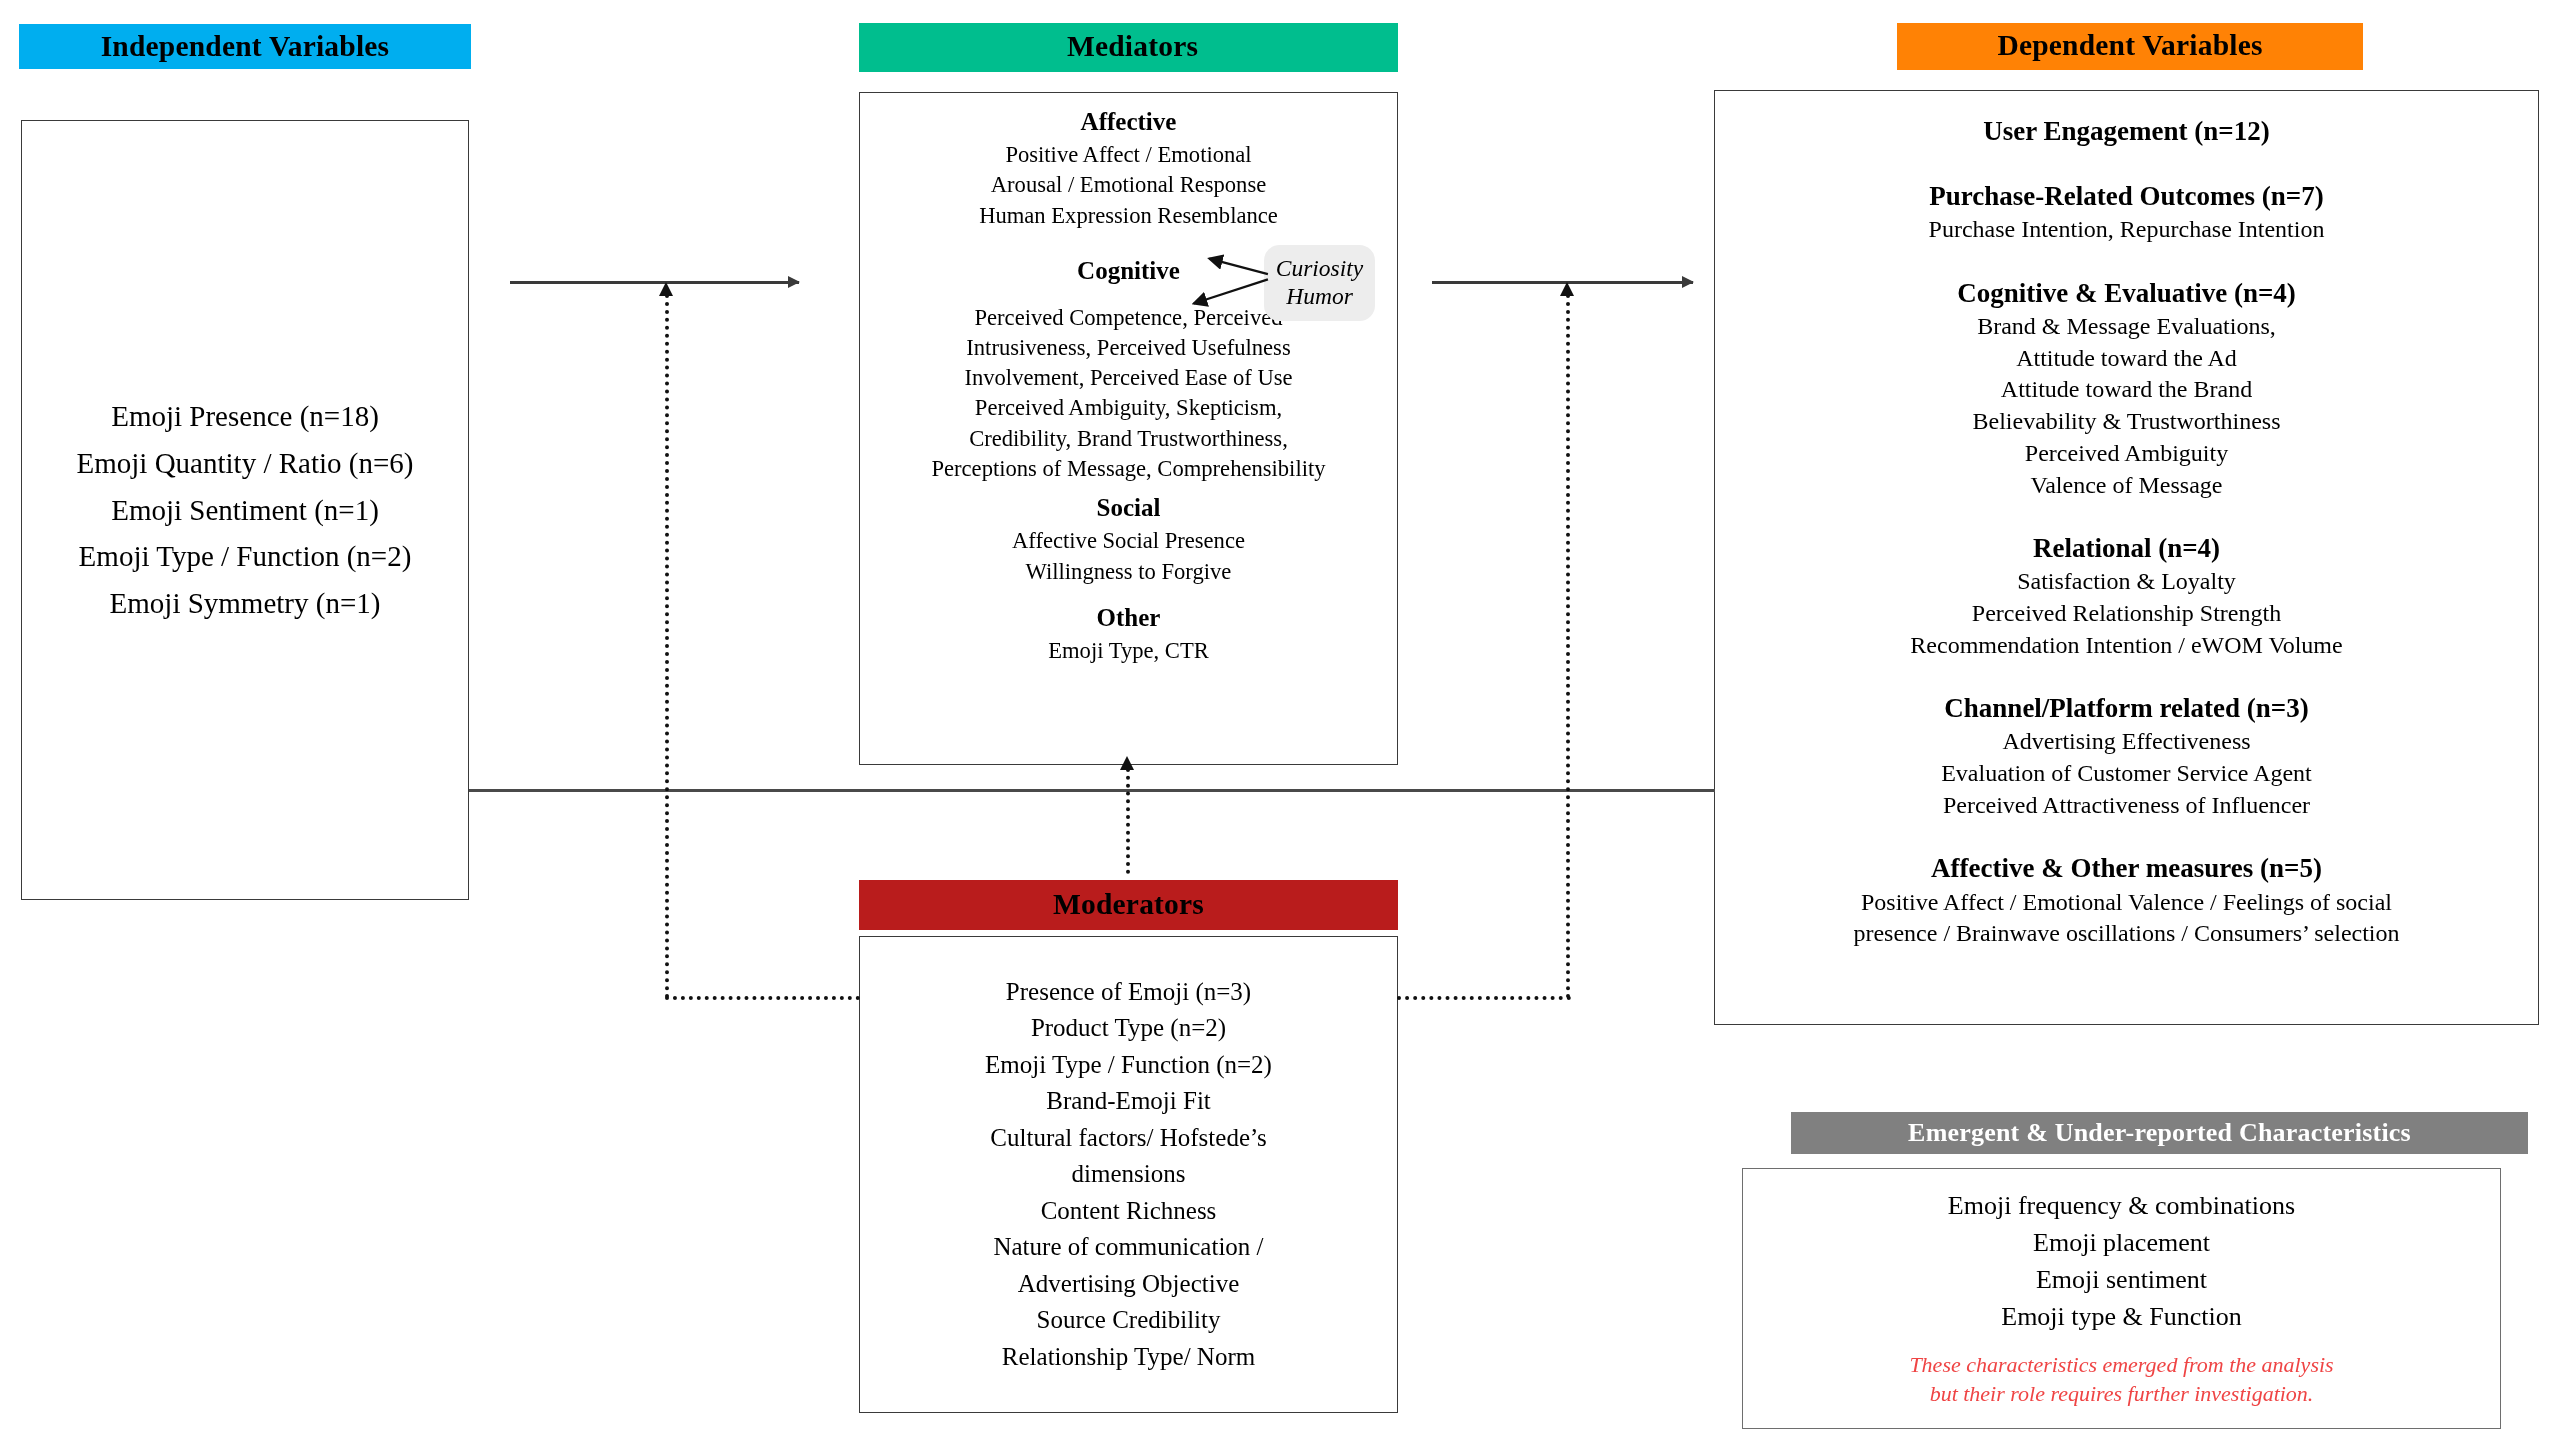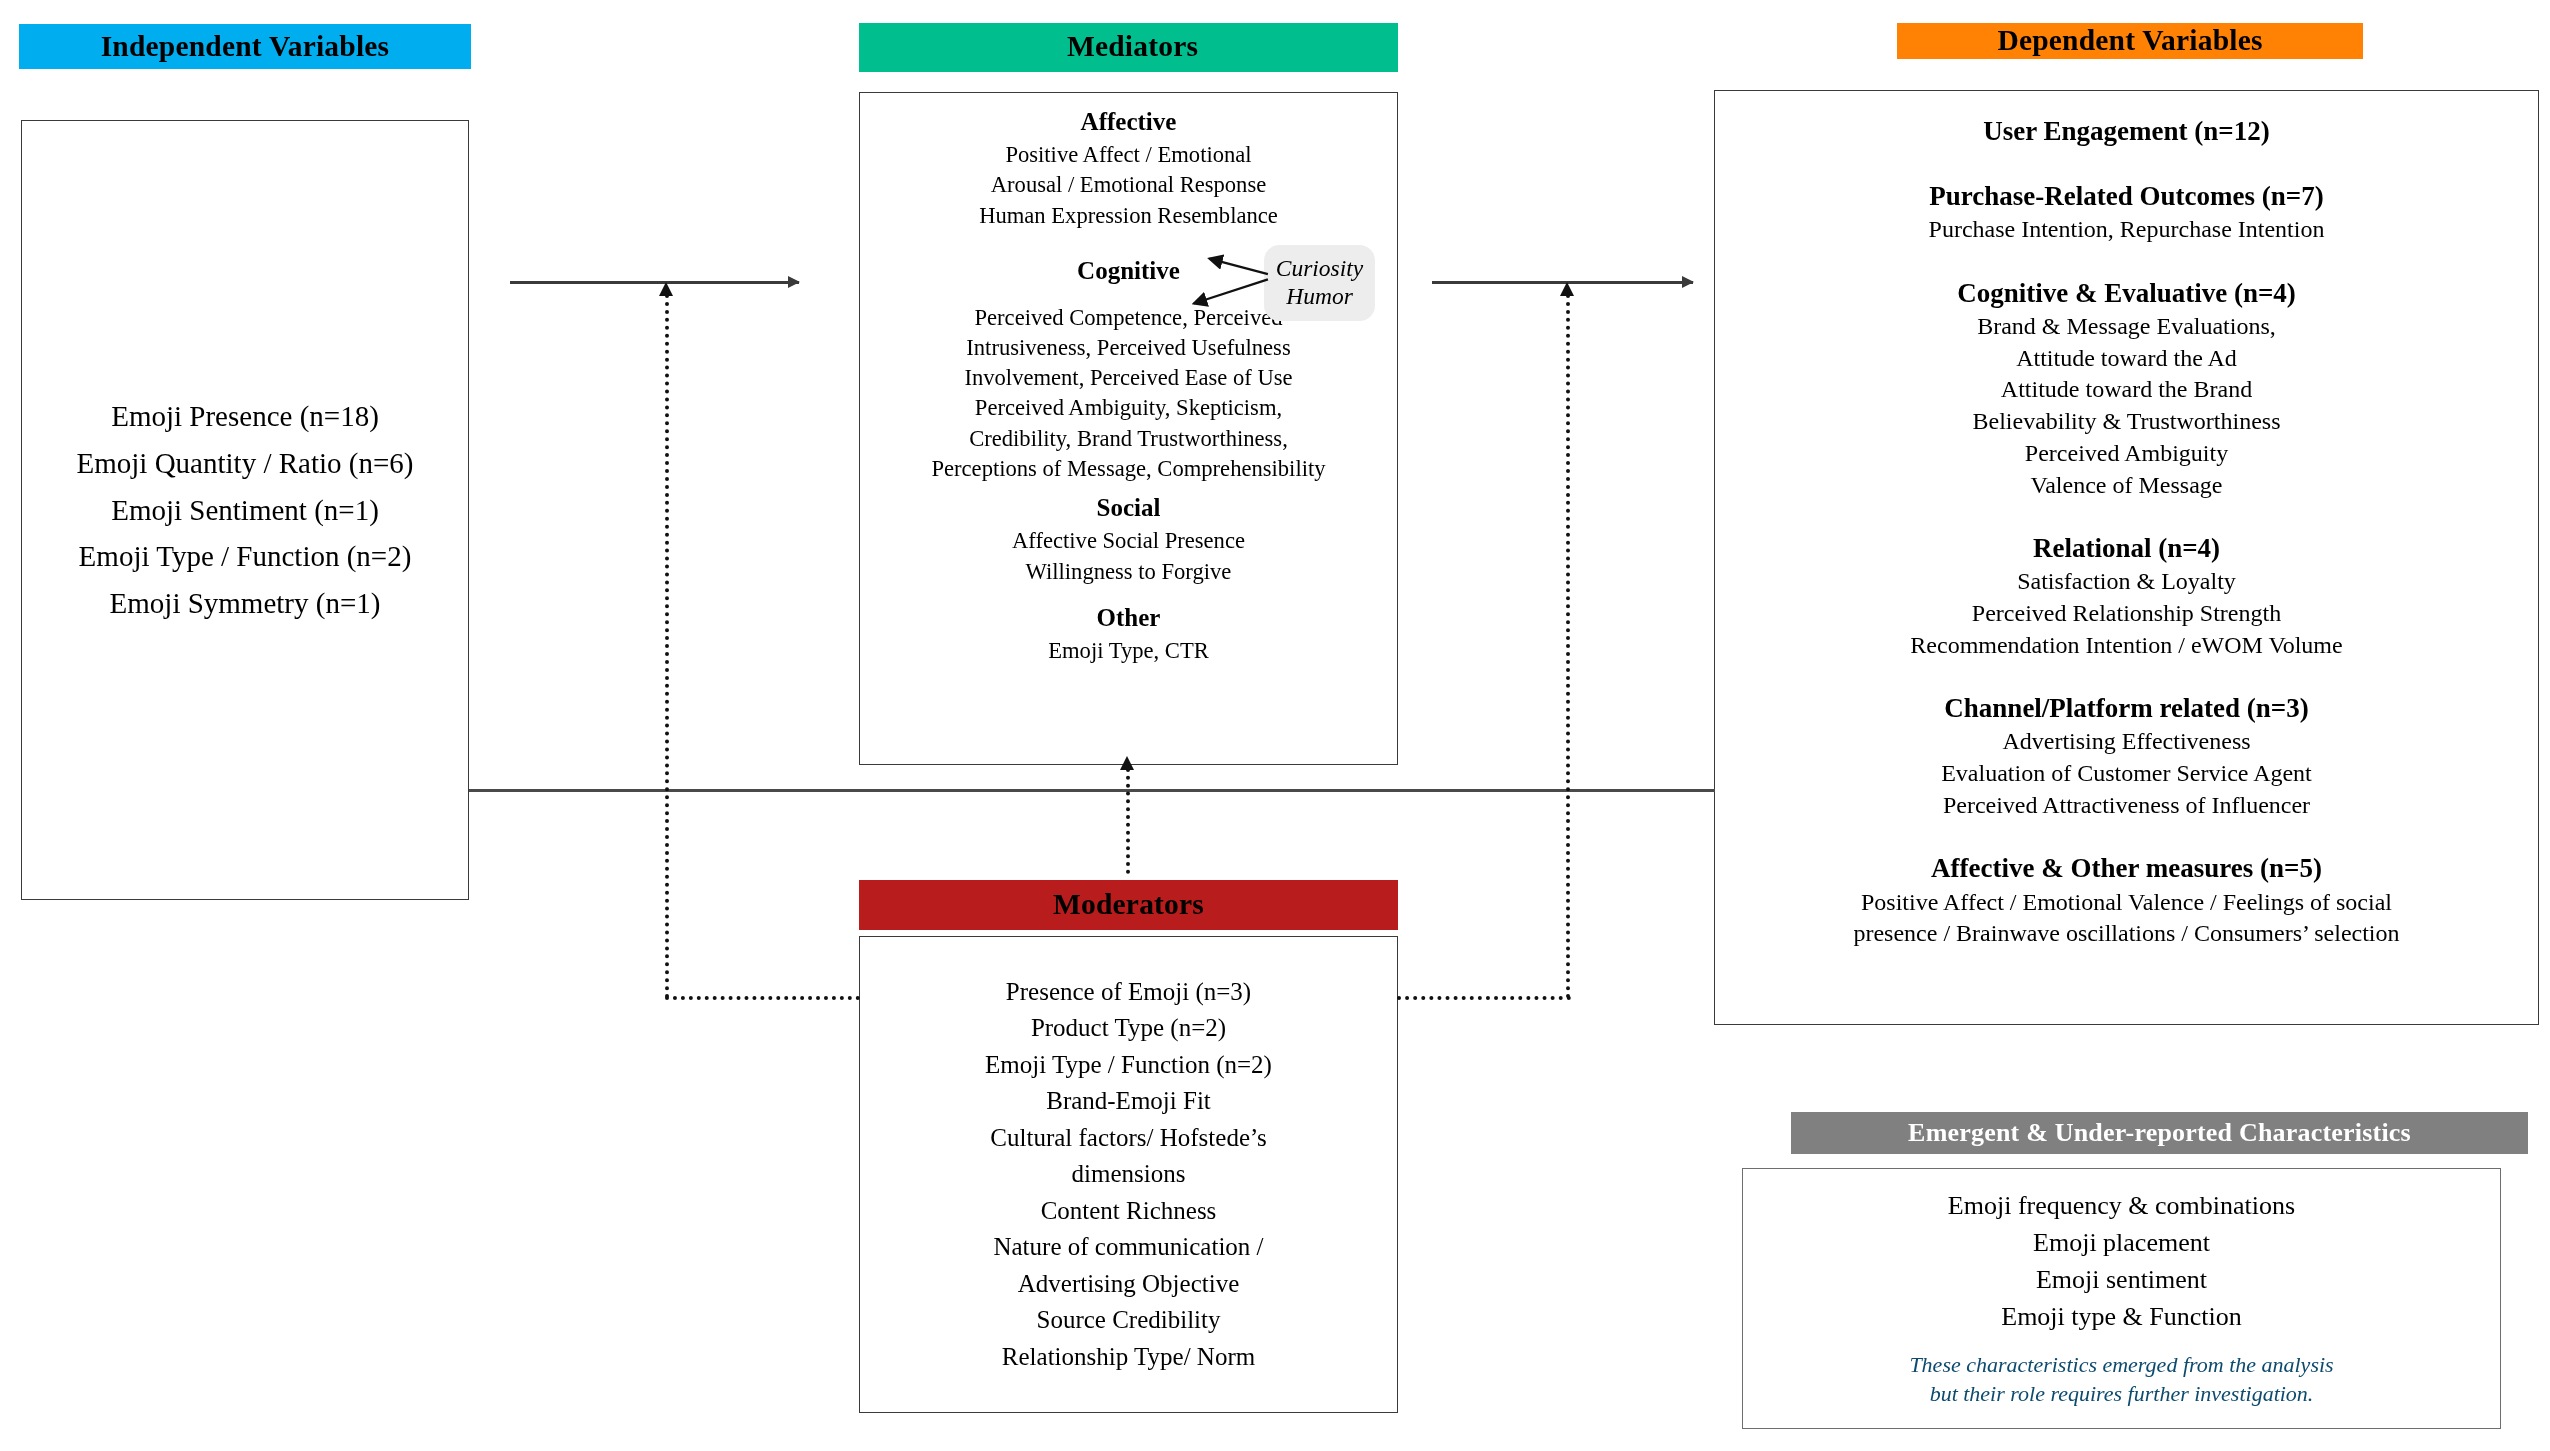--- a/index.html
+++ b/index.html
@@ -52,21 +52,21 @@
   .vdot-plain{border-left:4.3px dotted #111;}
 
   
   .callout{
     background:#ededed;border-radius:15.6px;
     display:flex;flex-direction:column;justify-content:center;
     align-items:center;font-style:italic;line-height:1.18;
   }
   .callout span{display:block;}
 
-  .note{font-style:italic;color:#0c4a6e;line-height:1.35;}
+  .note{font-style:italic;color:#ef4444;line-height:1.35;}
 </style>
 </head>
 <body>
 
 <div class="abs banner" style="left:19px;top:24px;width:452px;height:45px;background:#00AEEF;font-size:29.5px;">
   <span>Independent Variables</span>
 </div>
 
 <div class="abs box" style="left:21px;top:120px;width:448px;height:780px;justify-content:center;">
   <div class="box-inner" style="font-size:29px;line-height:1.62;">
@@ -114,21 +114,21 @@
 <svg class="abs" style="left:1188px;top:250px;width:96px;height:69px;" viewBox="0 0 110 80">
   <defs>
     <marker id="ar" markerWidth="7" markerHeight="7" refX="6" refY="3.5" orient="auto">
       <polygon points="0 0, 7 3.5, 0 7" fill="#111"></polygon>
     </marker>
   </defs>
   <path d="M92 28 L24 10" stroke="#111" stroke-width="2.6" fill="none" marker-end="url(#ar)"></path>
   <path d="M92 34 L6 62" stroke="#111" stroke-width="2.6" fill="none" marker-end="url(#ar)"></path>
 </svg>
 
-<div class="abs banner" style="left:1897px;top:22.6px;width:466px;height:36px;background:#FF8205;font-size:29.5px;">
+<div class="abs banner" style="left:1897px;top:22.6px;width:466px;height:47px;background:#FF8205;font-size:29.5px;">
   <span>Dependent Variables</span>
 </div>
 
 <div class="abs box" style="left:1714px;top:90px;width:825px;height:935px;padding:22.6px 8.7px 0 8.7px;">
   <div class="box-inner" style="font-size:24px;line-height:1.32;">
 
     <div class="cat" style="font-size:27px;">User Engagement  (n=12)</div>
 
     <div class="cat" style="font-size:27px;margin-top:29.5px;">Purchase-Related Outcomes (n=7)</div>
     <div>Purchase Intention, Repurchase Intention</div>

